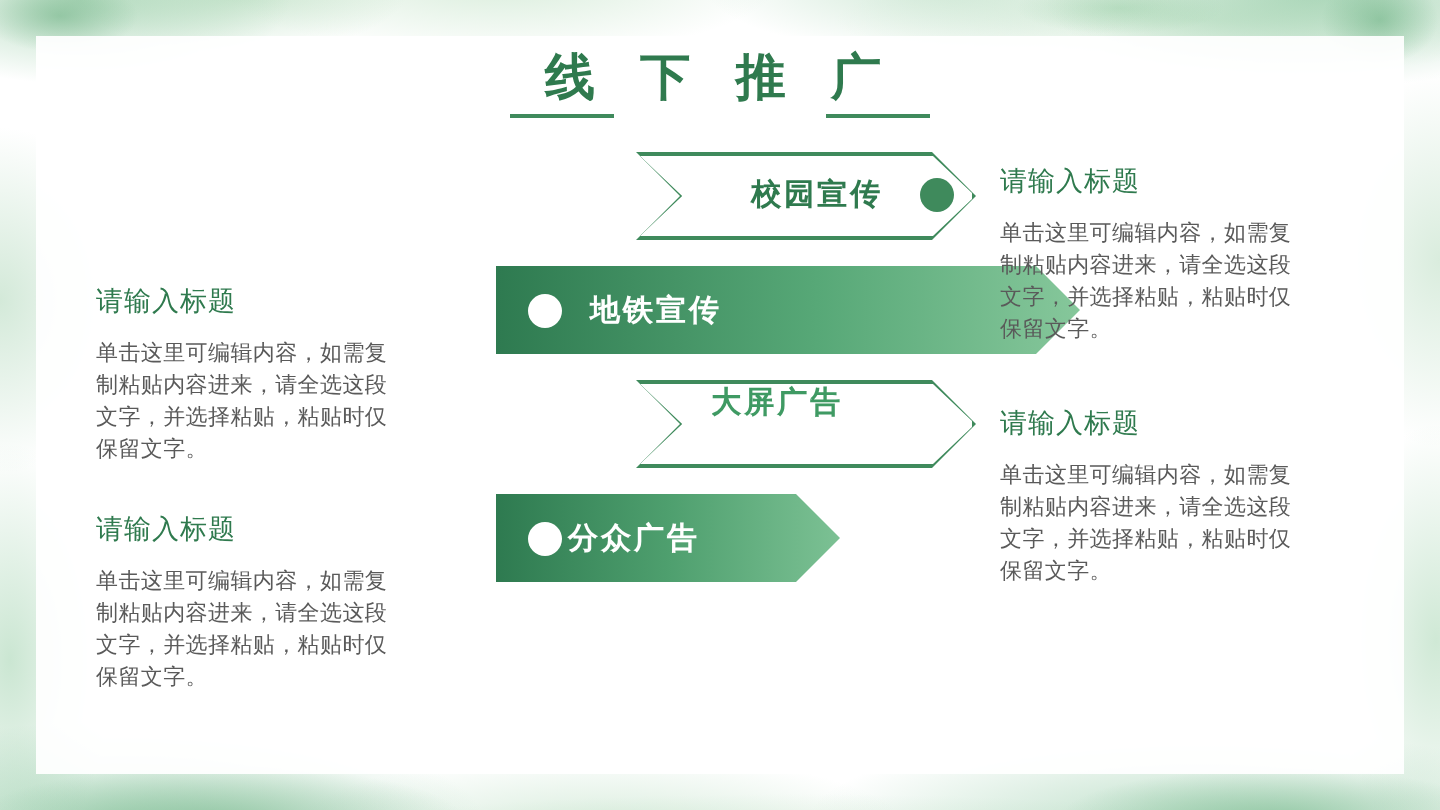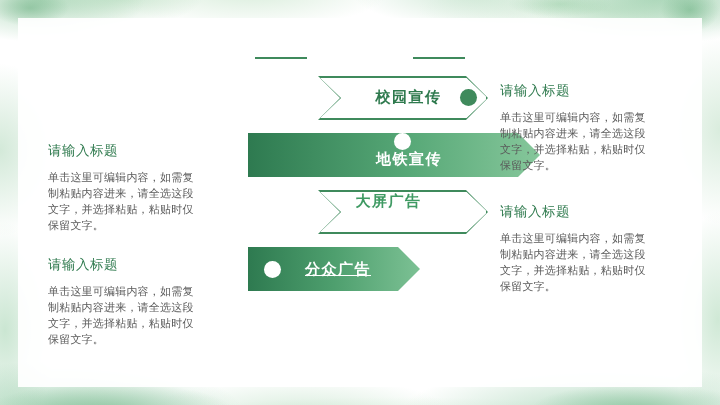--- a/index.html
+++ b/index.html
@@ -104,21 +104,20 @@
   }
   #bar1 .lbl{color:#2f7a4e;margin-left:56px;}
   #bar1 .dot{background:#3f8a5c;margin-left:18px;}
 
   
   #bar2{
     left:248px;top:133px;width:292px;
     clip-path:polygon(0 0, 270px 0, 292px 22px, 270px 44px, 0 44px);
     background:linear-gradient(90deg,#2e7a50 0%,#57a877 55%,#86c79b 100%);
     padding-left:16px;
-    flex-direction:column;
   }
   #bar2 .lbl{color:#ffffff;margin-left:14px;}
 
   
   #bar3{
     left:318px;top:190px;width:170px;
     clip-path:polygon(0 0, 148px 0, 170px 22px, 148px 44px, 0 44px, 22px 22px);
     background:#3f8a5c;
   }
   #bar3 .inner{
@@ -129,21 +128,21 @@
   }
   #bar3 .lbl{color:#3f9a63;margin-left:36px;}
 
   
   #bar4{
     left:248px;top:247px;width:172px;
     clip-path:polygon(0 0, 150px 0, 172px 22px, 150px 44px, 0 44px);
     background:linear-gradient(90deg,#2e7a50 0%,#4e9f6e 50%,#7cc194 100%);
     padding-left:16px;
   }
-  #bar4 .lbl{color:#ffffff;margin-left:24px;text-decoration:underline;}
+  #bar4 .lbl{color:#ffffff;margin-left:3px;}
 
   
   .txt{position:absolute;width:152px;}
   .txt .h{
     font-family:"DejaVu Serif", serif;
     font-size:13.5px;font-weight:normal;color:#2f7a4e;letter-spacing:.5px;
     margin-bottom:9px;
   }
   .txt .p{
     font-size:11px;line-height:16px;color:#5a5a5a;letter-spacing:.2px;
@@ -159,20 +158,21 @@
 <div id="slide">
 
   <div class="bg-top"></div>
   <div class="bg-top-grass"></div>
   <div class="bg-left"></div>
   <div class="bg-right"></div>
   <div class="bg-bottom"></div>
   <div class="bg-bottom-hill"></div>
   <div class="white-card"></div>
 
+  <div class="title">线 下 推 广</div>
   <div class="title-rule l"></div>
   <div class="title-rule r"></div>
 
   <div class="bar" id="bar1">
     <div class="inner">
       <span class="lbl">校园宣传</span>
       <span class="dot"></span>
     </div>
   </div>
 

